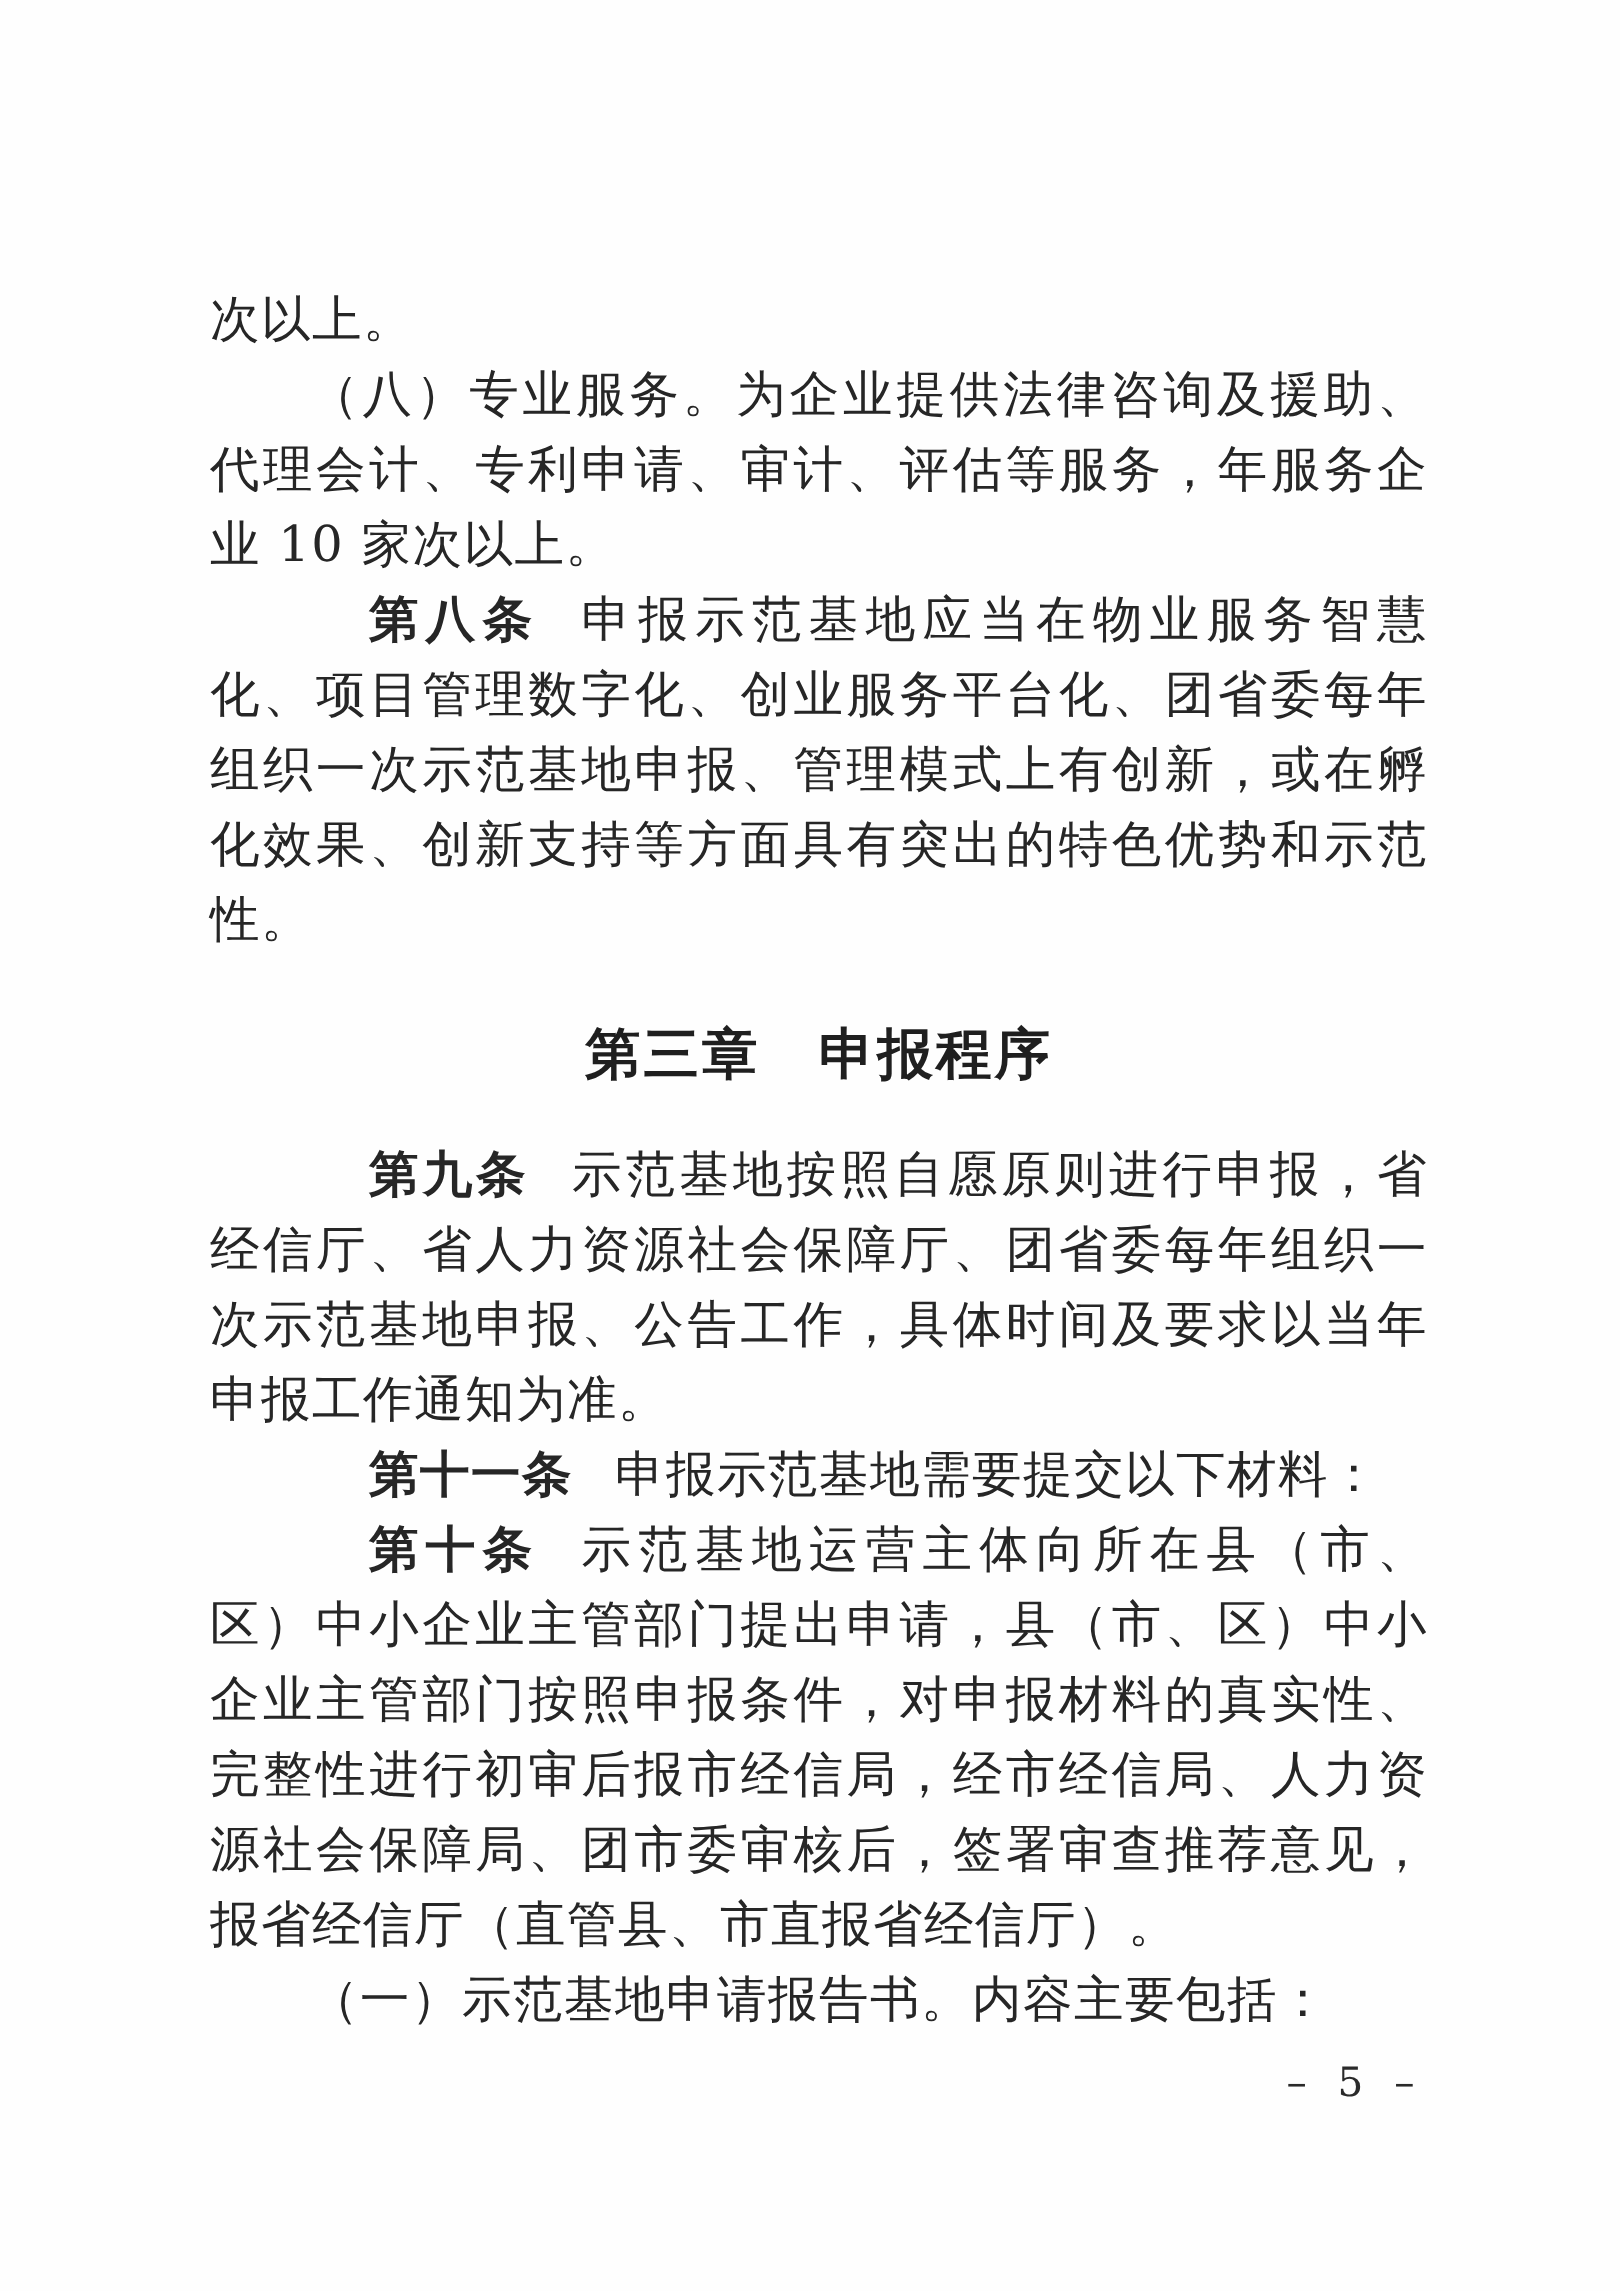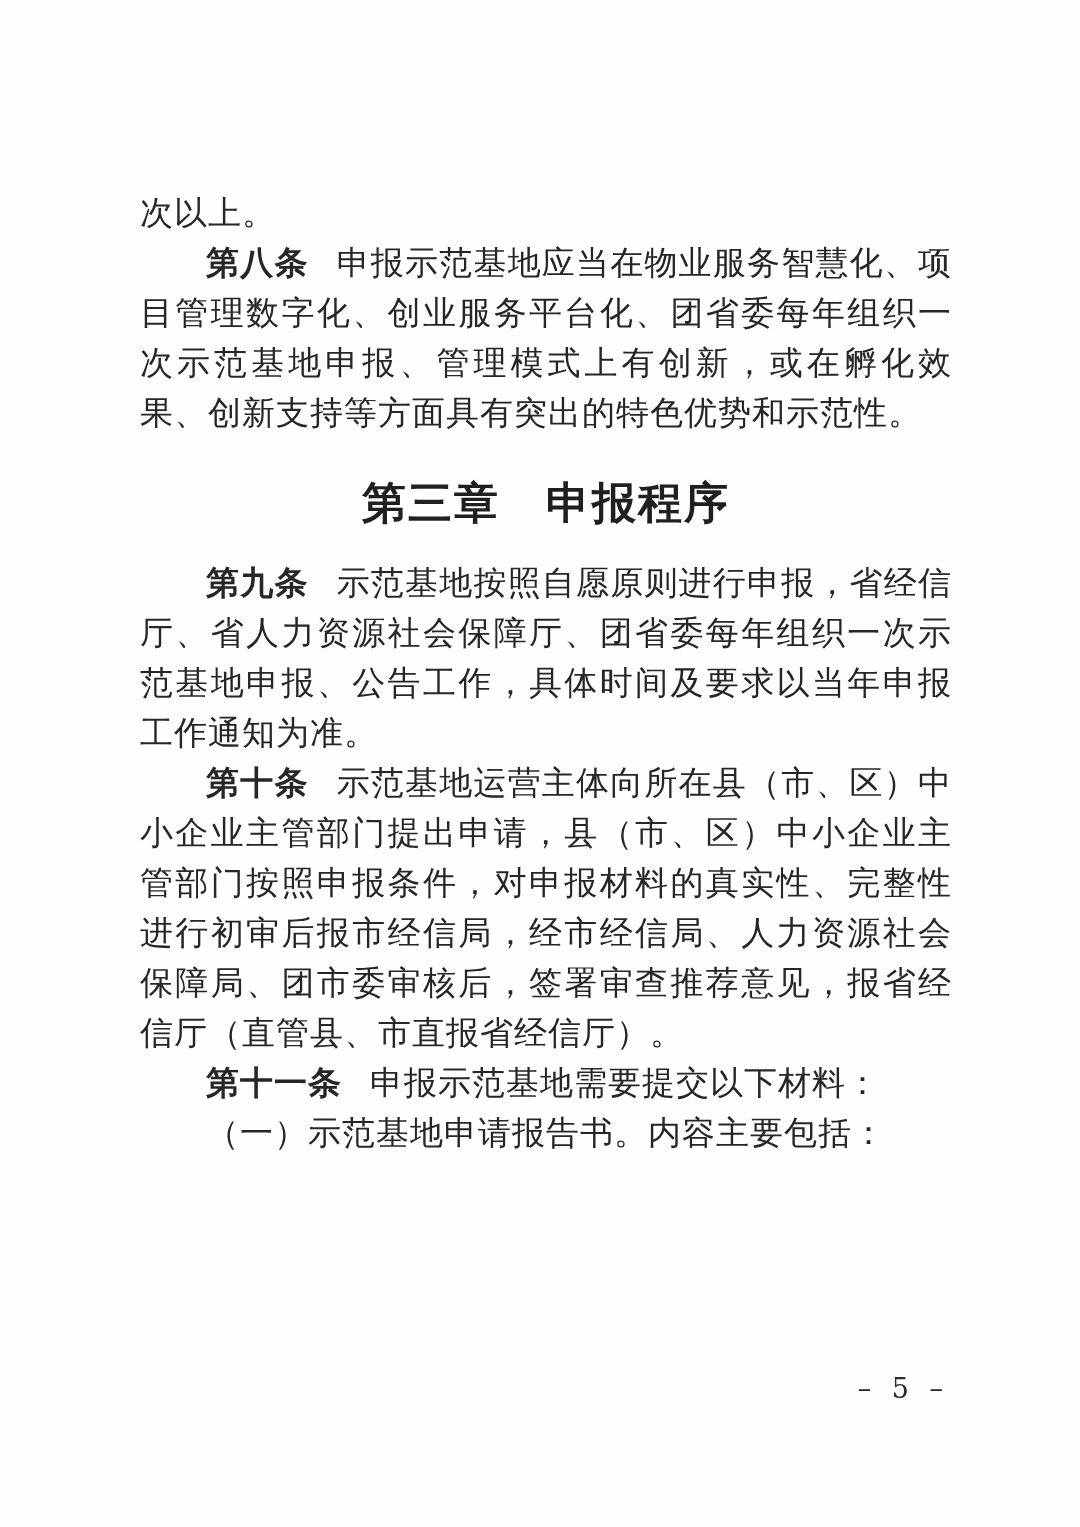--- a/index.html
+++ b/index.html
@@ -37,33 +37,34 @@
     margin: 0;
     padding: 0;
     text-indent: 2em;
   }
   .para.no-indent {
     text-indent: 0;
   }
   .lead {
     font-weight: bold;
     font-family: "DejaVu Sans", "Liberation Sans", sans-serif;
+    margin-left: 40px;
   }
   .lead:empty {
     display: none;
   }
   .lead:not(:empty) {
     margin-right: 0.85em;
   }
   .chapter {
     margin: 37px 0 27px 0;
     padding: 0;
     font-family: "DejaVu Sans", "Liberation Sans", sans-serif;
     font-weight: bold;
-    font-size: 44px;
+    font-size: 37px;
     line-height: 56px;
     text-align: center;
     text-indent: 0;
     color: #1f1f1f;
     letter-spacing: 2px;
   }
   .page-number {
     position: absolute;
     top: 1374px;
     right: 131px;
@@ -75,30 +76,31 @@
 </style>
 </head>
 <body>
 
 <div class="page">
   <div class="body-text">
 
     <p class="para no-indent"><span>次以上。</span></p>
 
 
+    <p class="para"><span>（八）专业服务。为企业提供法律咨询及援助、代理会计、专利申请、审计、评估等服务，年服务企业 10 家次以上。</span></p>
 
 
     <p class="para"><span class="lead">第八条</span><span>申报示范基地应当在物业服务智慧化、项目管理数字化、创业服务平台化、团省委每年组织一次示范基地申报、管理模式上有创新，或在孵化效果、创新支持等方面具有突出的特色优势和示范性。</span></p>
 
     <h2 class="chapter">第三章　申报程序</h2>
 
     <p class="para"><span class="lead">第九条</span><span>示范基地按照自愿原则进行申报，省经信厅、省人力资源社会保障厅、团省委每年组织一次示范基地申报、公告工作，具体时间及要求以当年申报工作通知为准。</span></p>
 
+    <p class="para"><span class="lead">第十一条</span><span>申报示范基地需要提交以下材料：</span></p>
+
     <p class="para"><span class="lead">第十条</span><span>示范基地运营主体向所在县（市、区）中小企业主管部门提出申请，县（市、区）中小企业主管部门按照申报条件，对申报材料的真实性、完整性进行初审后报市经信局，经市经信局、人力资源社会保障局、团市委审核后，签署审查推荐意见，报省经信厅（直管县、市直报省经信厅）。</span></p>
-
-    <p class="para"><span class="lead">第十一条</span><span>申报示范基地需要提交以下材料：</span></p>
 
     <p class="para"><span>（一）示范基地申请报告书。内容主要包括：</span></p>
 
   </div>
 
   <div class="page-number">– 5 –</div>
 </div>
 
 </body></html>

